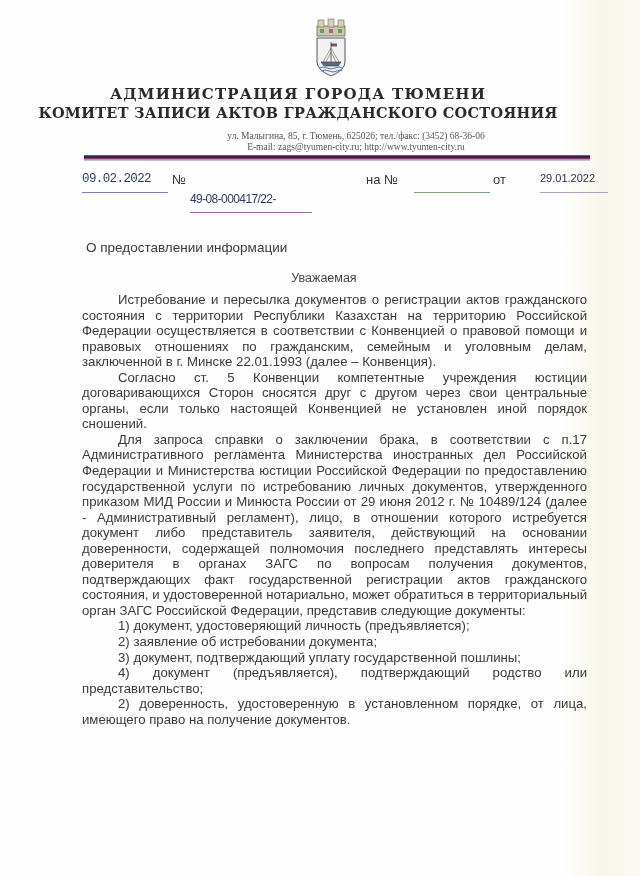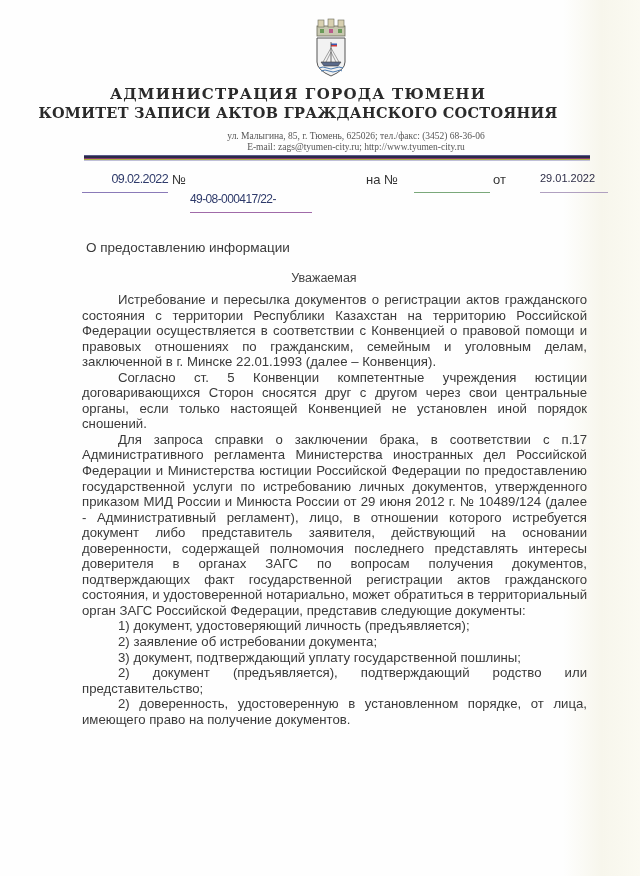--- a/index.html
+++ b/index.html
@@ -66,22 +66,22 @@
       position: absolute;
       top: 172px;
       font-family: "Liberation Sans", sans-serif;
       font-size: 13px;
       color: #333;
       height: 20px;
     }
     .reg-date {
       left: 82px;
       width: 86px;
-      text-align: right;
-      font-family: Liberation Sans, sans-serif;
+      text-align: left;
+      font-family: Liberation Mono, monospace;
       font-size: 12.5px;
       letter-spacing: -0.6px;
       border-bottom: 1px solid #8a7ab8;
       color: #2e3a6a;
     }
     .reg-no-label { left: 172px; }
     .reg-no-value {
       left: 190px;
       width: 122px;
       font-size: 12px;
@@ -189,27 +189,27 @@
   </div>
 
   <div class="regline reg-date">09.02.2022</div>
   <div class="regline reg-no-label">№</div>
   <div class="regline reg-no-value">49-08-000417/22-</div>
   <div class="regline reg-na-label">на №</div>
   <div class="regline reg-na-value"></div>
   <div class="regline reg-ot-label">от</div>
   <div class="regline reg-ot-value">29.01.2022</div>
 
-  <div class="subject">О предоставлению информации</div>
+  <div class="subject">О предоставлении информации</div>
   <div class="salutation">Уважаемая</div>
 
   <div class="body-text">
     <p>Истребование и пересылка документов о регистрации актов гражданского состояния с территории Республики Казахстан на территорию Российской Федерации осуществляется в соответствии с Конвенцией о правовой помощи и правовых отношениях по гражданским, семейным и уголовным делам, заключенной в г. Минске 22.01.1993 (далее – Конвенция).</p>
     <p>Согласно ст. 5 Конвенции компетентные учреждения юстиции договаривающихся Сторон сносятся друг с другом через свои центральные органы, если только настоящей Конвенцией не установлен иной порядок сношений.</p>
     <p>Для запроса справки о заключении брака, в соответствии с п.17 Административного регламента Министерства иностранных дел Российской Федерации и Министерства юстиции Российской Федерации по предоставлению государственной услуги по истребованию личных документов, утвержденного приказом МИД России и Минюста России от 29 июня 2012 г. № 10489/124 (далее - Административный регламент), лицо, в отношении которого истребуется документ либо представитель заявителя, действующий на основании доверенности, содержащей полномочия последнего представлять интересы доверителя в органах ЗАГС по вопросам получения документов, подтверждающих факт государственной регистрации актов гражданского состояния, и удостоверенной нотариально, может обратиться в территориальный орган ЗАГС Российской Федерации, представив следующие документы:</p>
     <p class="item">1) документ, удостоверяющий личность (предъявляется);</p>
     <p class="item">2) заявление об истребовании документа;</p>
     <p class="item">3) документ, подтверждающий уплату государственной пошлины;</p>
-    <p class="item">2) документ (предъявляется), подтверждающий родство или представительство;</p>
+    <p class="item">4) документ (предъявляется), подтверждающий родство или представительство;</p>
     <p class="item">2) доверенность, удостоверенную в установленном порядке, от лица, имеющего право на получение документов.</p>
   </div>
 
 </div>
 
 </body></html>

